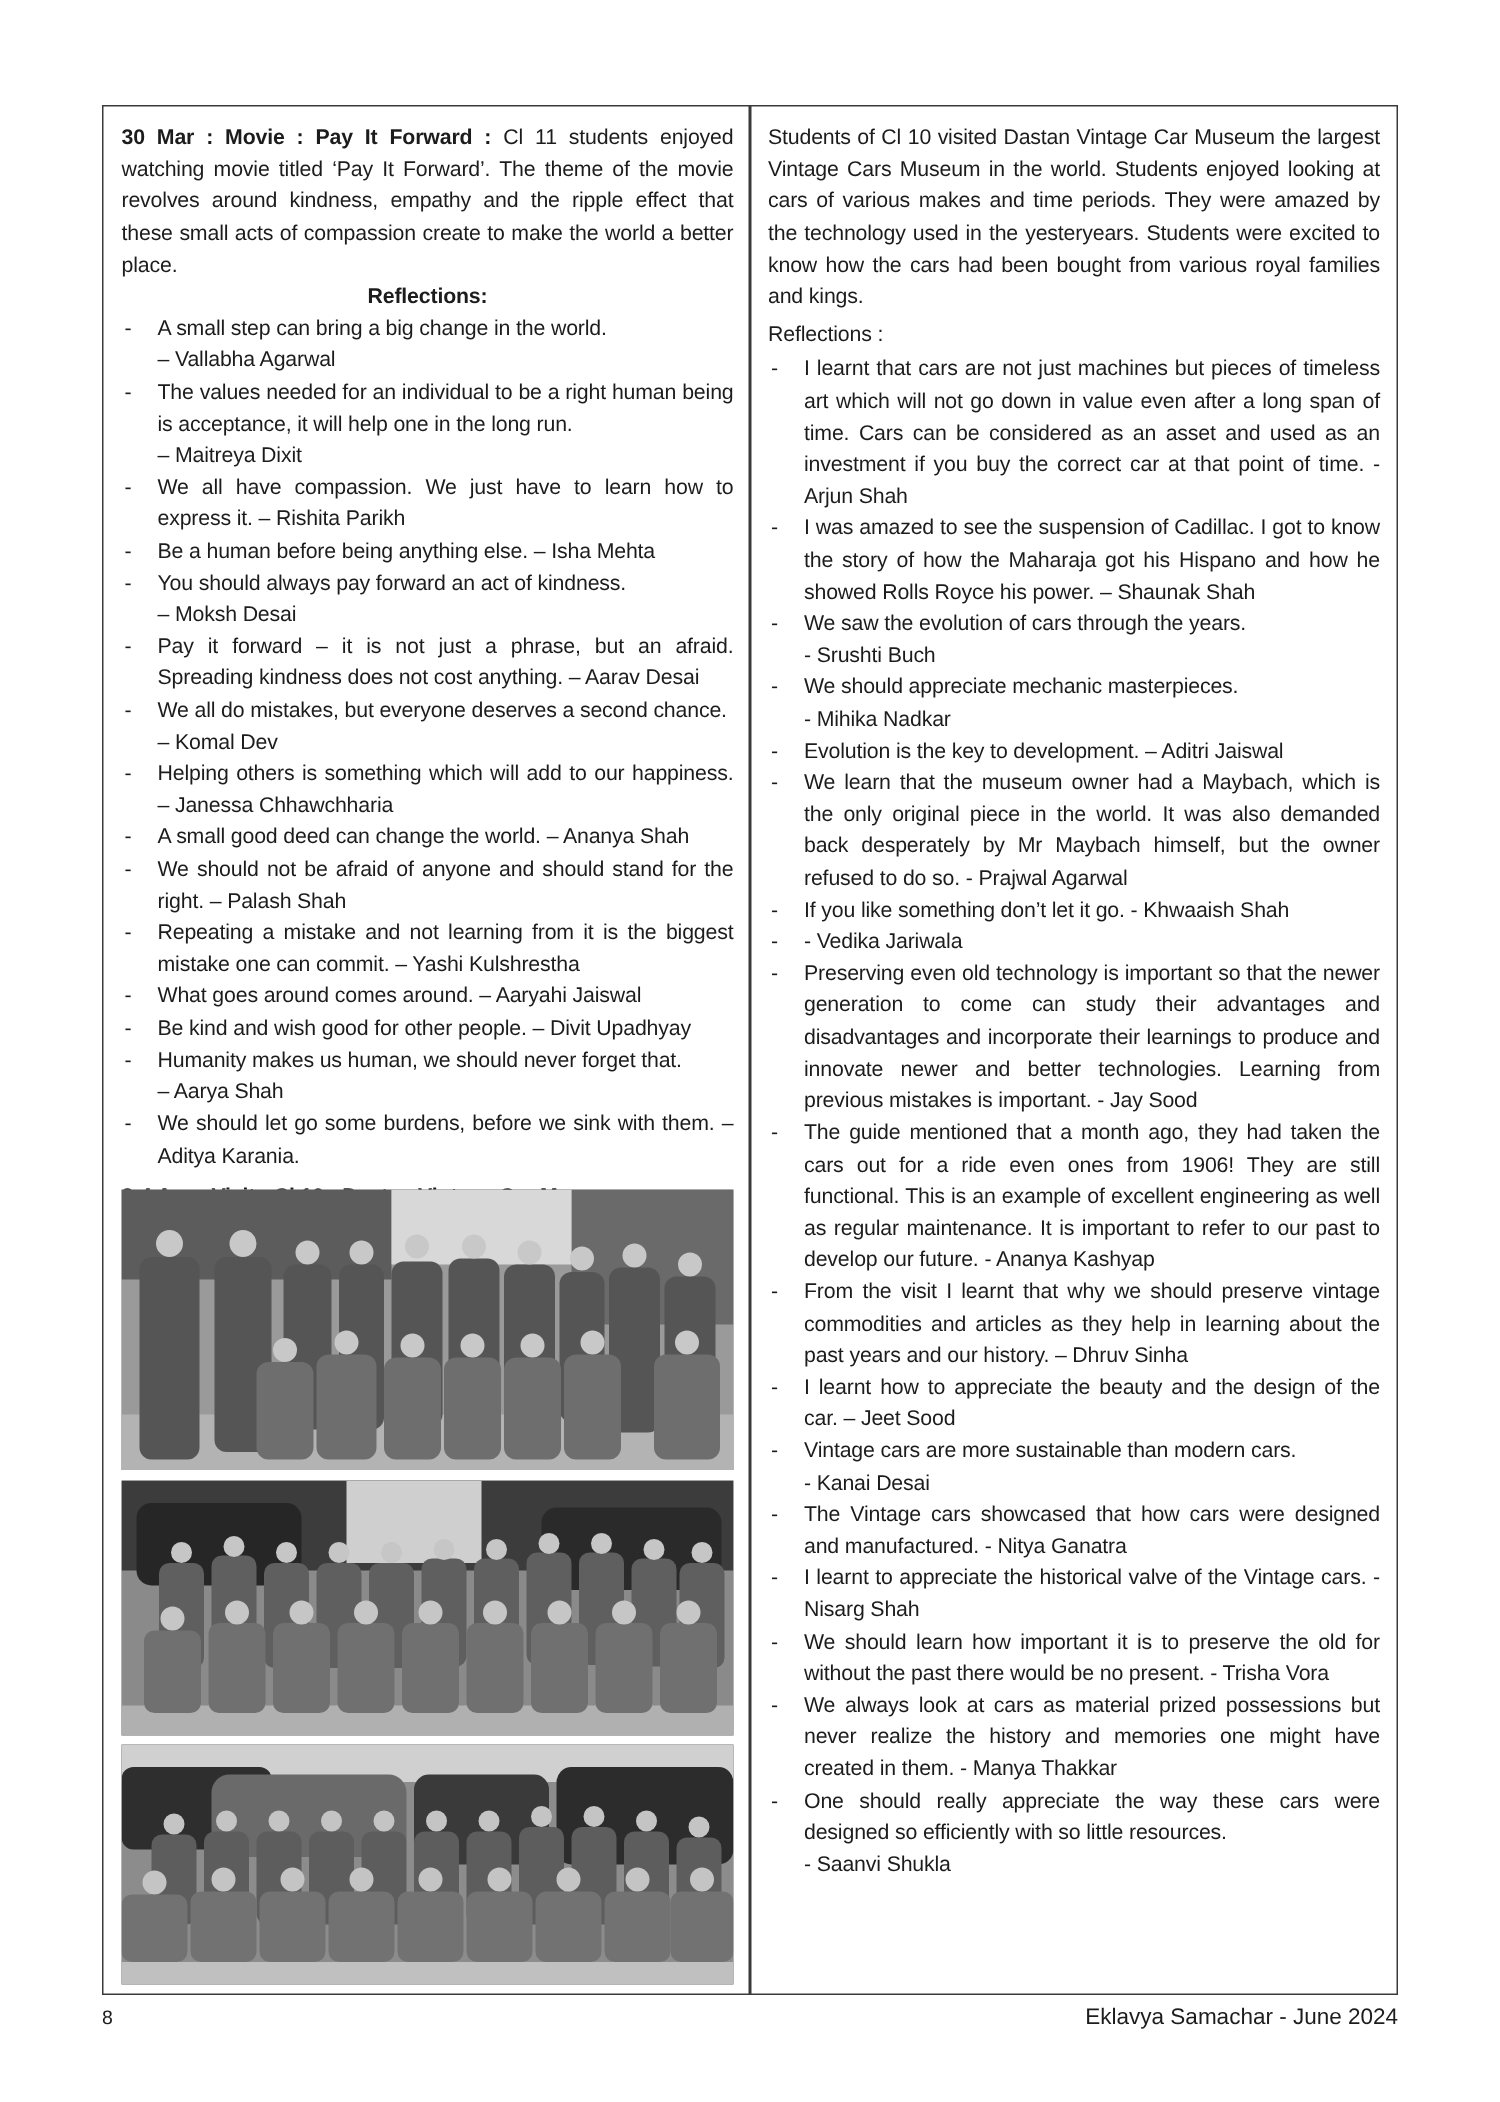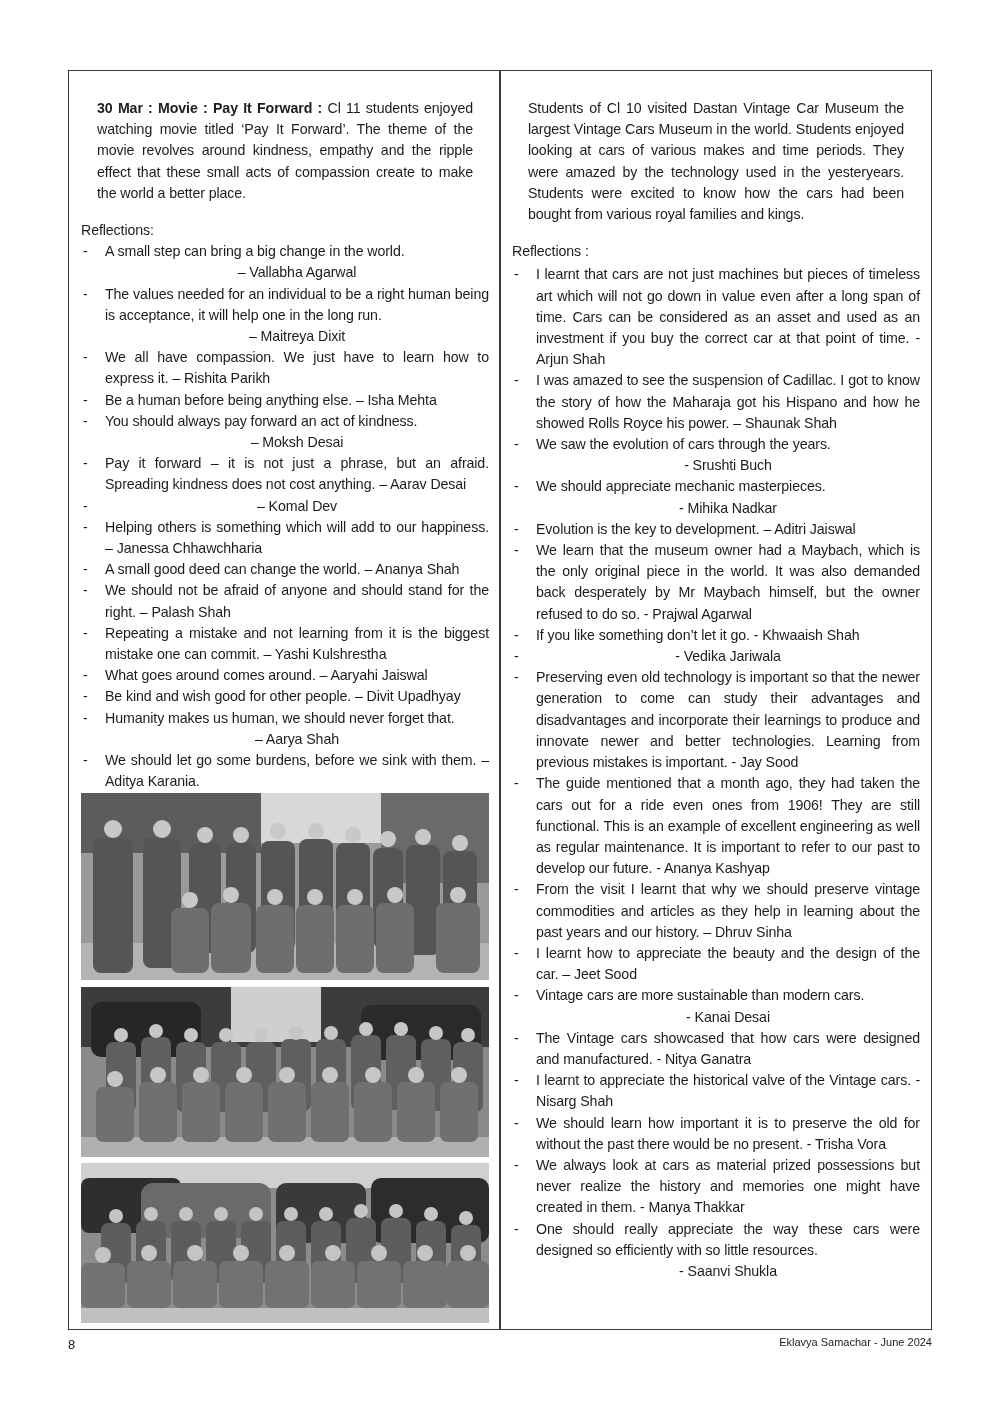--- a/index.html
+++ b/index.html
@@ -2,54 +2,54 @@
 <html><head>
 <meta charset="utf-8">
 <style>
   html, body { margin: 0; padding: 0; background: #ffffff; }
   body { width: 1000px; height: 1401px; position: relative; font-family: "Liberation Sans", sans-serif; color: #1c1c1c; overflow: hidden; }
   .frame { position: absolute; left: 68px; top: 70px; width: 864px; height: 1260px; border: 1.5px solid #3a3a3a; box-sizing: border-box; }
   .divider { position: absolute; left: 499px; top: 70px; width: 1.5px; height: 1260px; background: #3a3a3a; }
   .col { position: absolute; top: 82px; font-size: 14.2px; line-height: 21.2px; letter-spacing: -0.1px; }
   .col-left { left: 81px; width: 408px; }
   .col-right { left: 512px; width: 408px; }
-  .para { text-align: justify; margin: 16px; }
+  .para { text-align: justify; margin: 0; }
   .bold { font-weight: bold; }
-  .heading { font-weight: normal; margin: 0; }
+  .heading { font-weight: bold; margin: 0; text-align: center; }
   ul.refl { list-style: none; margin: 0; padding: 0; }
   ul.refl li { position: relative; padding-left: 24px; text-align: justify; }
   ul.refl li .dash { position: absolute; left: 2px; top: 0; }
-  .author { display: block; text-align: center; }
+  .author { display: block; text-align: left; }
   .section2-title { font-weight: bold; margin: 6px 0 4px 0; }
   .right-head { font-weight: normal; margin: 4px 0 2px 0; }
   .photo { position: absolute; left: 81px; width: 408px; background: #777; overflow: hidden; }
   .photo svg { display: block; width: 100%; height: 100%; }
   .p1 { top: 793px; height: 187px; }
   .p2 { top: 987px; height: 170px; }
   .p3 { top: 1163px; height: 160px; }
   .footer-page { position: absolute; left: 68px; top: 1337px; font-size: 13px; font-family: "Liberation Sans Narrow", "Liberation Sans", sans-serif; }
-  .footer-title { position: absolute; right: 68px; top: 1336px; font-size: 11px; }
+  .footer-title { position: absolute; right: 68px; top: 1336px; font-size: 15px; }
 </style>
 </head>
 <body>
 
 <div class="frame"></div>
 <div class="divider"></div>
 
 <div class="col col-left">
   <p class="para"><span class="bold">30 Mar : Movie : Pay It Forward :</span><span> Cl 11 students enjoyed watching movie titled ‘Pay It Forward’. The theme of the movie revolves around kindness, empathy and the ripple effect that these small acts of compassion create to make the world a better place.</span></p>
   <p class="heading">Reflections:</p>
   <ul class="refl" id="left-refl">
       <li><span class="dash">-</span><span>A small step can bring a big change in the world.</span><span class="author">– Vallabha Agarwal</span></li>
       <li><span class="dash">-</span><span>The values needed for an individual to be a right human being is acceptance, it will help one in the long run.</span><span class="author">– Maitreya Dixit</span></li>
       <li><span class="dash">-</span><span>We all have compassion. We just have to learn how to express it.</span> <span> – Rishita Parikh</span></li>
       <li><span class="dash">-</span><span>Be a human before being anything else.</span> <span>– Isha Mehta</span></li>
       <li><span class="dash">-</span><span>You should always pay forward an act of kindness.</span><span class="author">– Moksh Desai</span></li>
       <li><span class="dash">-</span><span>Pay it forward – it is not just a phrase, but an afraid. Spreading kindness does not cost anything.</span> <span>– Aarav Desai</span></li>
-      <li><span class="dash">-</span><span class="author">– Komal Dev</span></li>
+      <li><span class="dash">-</span><span>We all do mistakes, but everyone deserves a second chance.</span><span class="author">– Komal Dev</span></li>
       <li><span class="dash">-</span><span>Helping others is something which will add to our happiness.</span> <span>– Janessa Chhawchharia</span></li>
       <li><span class="dash">-</span><span>A small good deed can change the world.</span> <span>– Ananya Shah</span></li>
       <li><span class="dash">-</span><span>We should not be afraid of anyone and should stand for the right.</span> <span>– Palash Shah</span></li>
       <li><span class="dash">-</span><span>Repeating a mistake and not learning from it is the biggest mistake one can commit.</span> <span>– Yashi Kulshrestha</span></li>
       <li><span class="dash">-</span><span>What goes around comes around.</span> <span>– Aaryahi Jaiswal</span></li>
       <li><span class="dash">-</span><span>Be kind and wish good for other people.</span> <span>– Divit Upadhyay</span></li>
       <li><span class="dash">-</span><span>Humanity makes us human, we should never forget that.</span><span class="author">– Aarya Shah</span></li>
       <li><span class="dash">-</span><span>We should let go some burdens, before we sink with them. –</span> <span>Aditya Karania.</span></li>
     </ul>
   <p class="section2-title">2-4 Apr : Visit : Cl 10 : Dastan Vintage Car Museum:</p>

